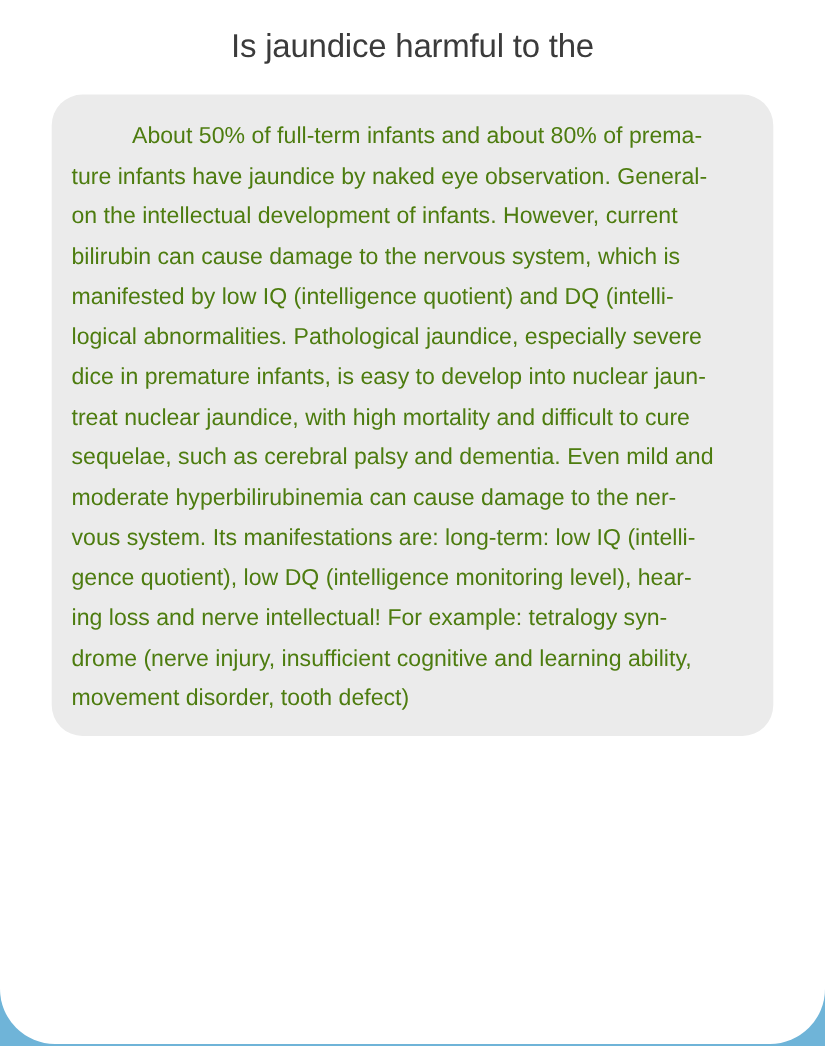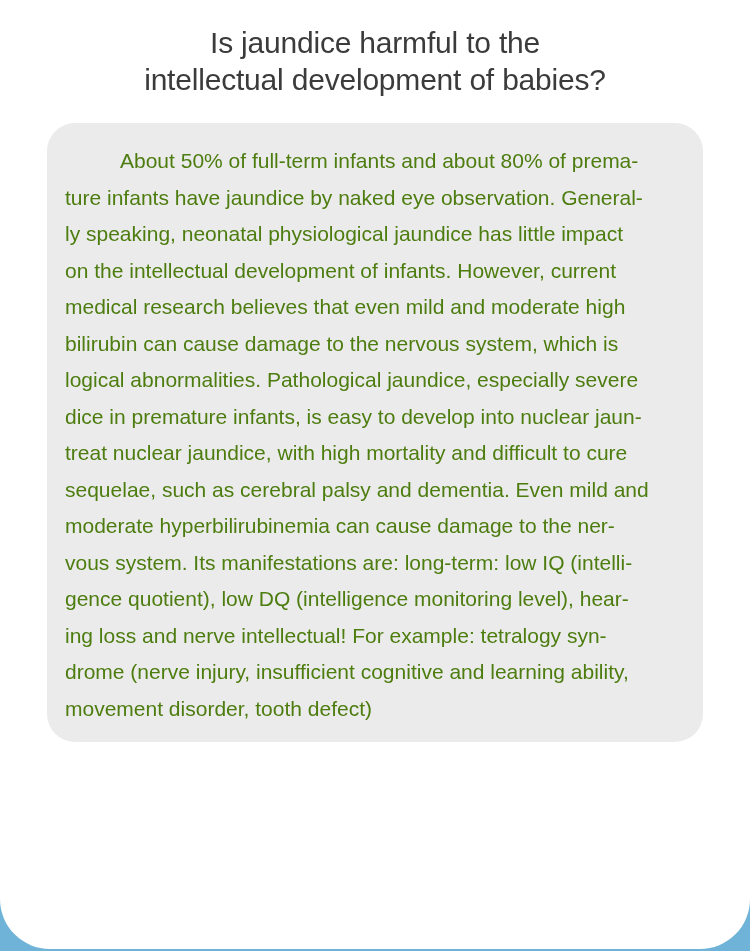--- a/index.html
+++ b/index.html
@@ -54,30 +54,28 @@
   }
 </style>
 </head>
 <body>
 
 <div class="canvas">
   <div class="blue-bg"></div>
   <div class="page">
     <h1 class="page-title">
       <div>Is jaundice harmful to the</div>
-      <div>intellectual development of babies?</div>
     </h1>
     <div class="article-card">
       <div>
           <div class="card-line">About 50% of full-term infants and about 80% of prema-</div>
           <div class="card-line">ture infants have jaundice by naked eye observation. General-</div>
-          <div class="card-line">ly speaking, neonatal physiological jaundice has little impact</div>
           <div class="card-line">on the intellectual development of infants. However, current</div>
-          <div class="card-line">medical research believes that even mild and moderate high</div>
           <div class="card-line">bilirubin can cause damage to the nervous system, which is</div>
+          <div class="card-line">manifested by low IQ (intelligence quotient) and DQ (intelli-</div>
           <div class="card-line">logical abnormalities. Pathological jaundice, especially severe</div>
           <div class="card-line">dice in premature infants, is easy to develop into nuclear jaun-</div>
           <div class="card-line">treat nuclear jaundice, with high mortality and difficult to cure</div>
           <div class="card-line">sequelae, such as cerebral palsy and dementia. Even mild and</div>
           <div class="card-line">moderate hyperbilirubinemia can cause damage to the ner-</div>
           <div class="card-line">vous system. Its manifestations are: long-term: low IQ (intelli-</div>
           <div class="card-line">gence quotient), low DQ (intelligence monitoring level), hear-</div>
           <div class="card-line">ing loss and nerve intellectual! For example: tetralogy syn-</div>
           <div class="card-line">drome (nerve injury, insufficient cognitive and learning ability,</div>
           <div class="card-line">movement disorder, tooth defect)</div>

